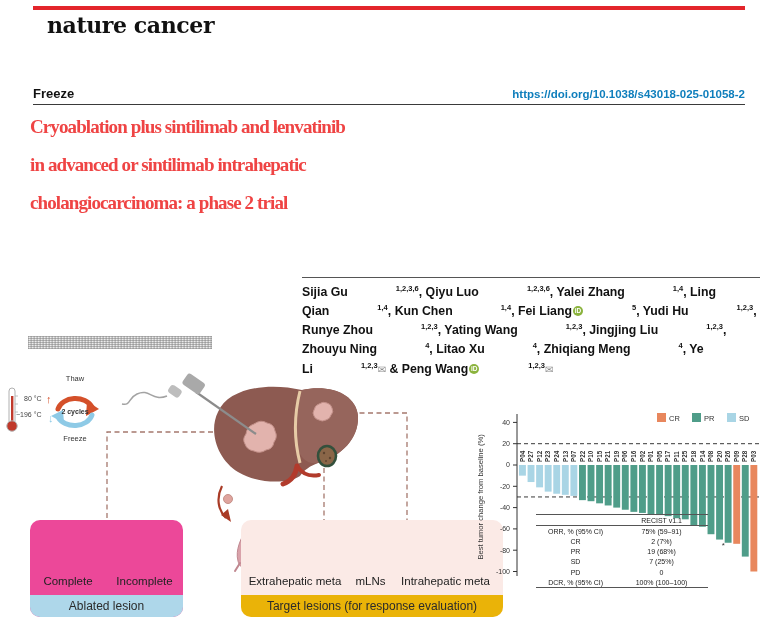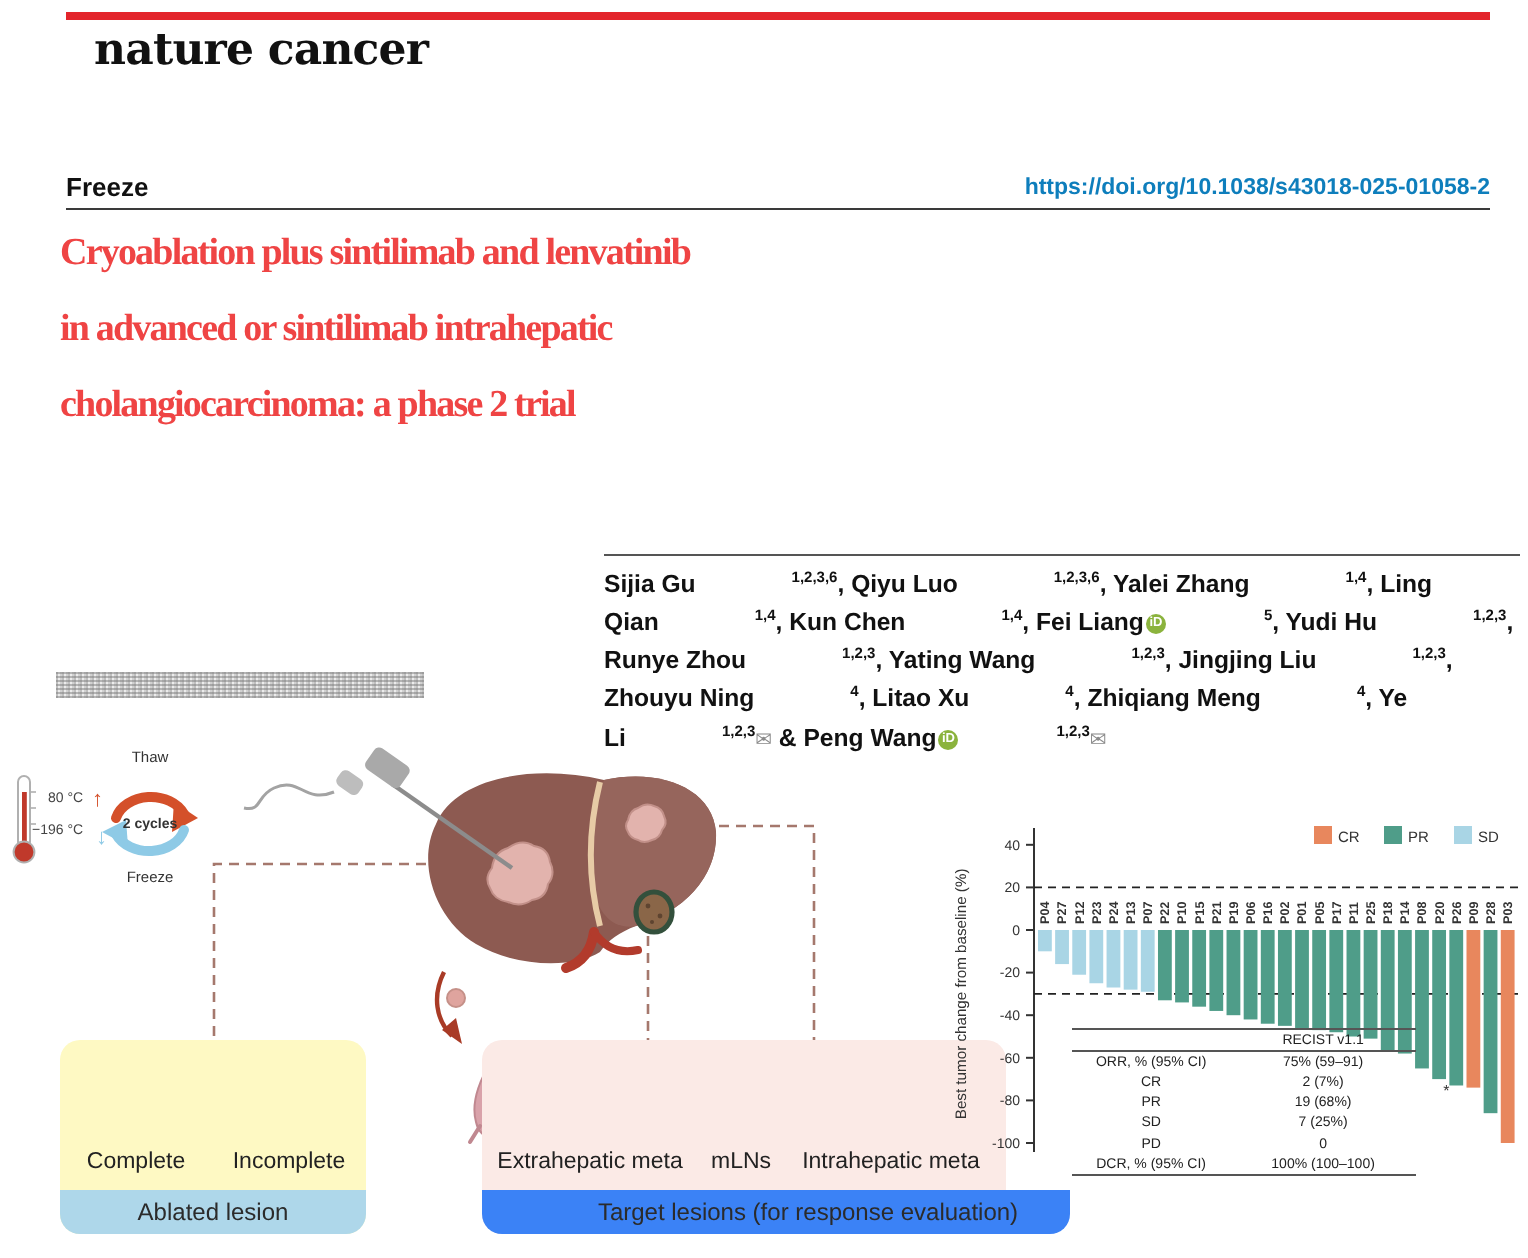--- a/index.html
+++ b/index.html
@@ -31,26 +31,26 @@
   #authors sup{font-size:7.5px;font-weight:700;margin-left:48px;}
   .orcid-icon{display:inline-block;width:10px;height:10px;border-radius:50%;
         background:#8bb33d;color:#fff;font-size:6.5px;font-weight:700;text-align:center;
         line-height:10px;vertical-align:2px;margin:0 1px;}
   .mail-icon{font-size:10px;color:#8a8a8a;font-weight:400;}
   
   #abstract{position:absolute;left:0;top:360px;width:764px;height:269px;}
   #abstract-svg{position:absolute;left:0;top:0;}
   svg{font-family:"Liberation Sans",sans-serif;}
   .ga-box{position:absolute;border-radius:10px;}
-  #ablated-box{left:30px;top:160px;width:153px;height:97px;background:#fef9c3;}
+  #ablated-box{left:30px;top:160px;width:153px;height:97px;background:#ec4899;}
   #target-box{left:193px;top:160px;width:262px;height:97px;background:#fbeae6;margin-left:48px;}
   .box-caption{position:absolute;left:0;bottom:0;width:100%;height:22px;line-height:22px;
         text-align:center;font-size:12px;color:#2b2b2b;border-radius:0 0 10px 10px;}
   #ablated-caption{background:#aed7ea;}
-  #target-caption{background:#3b82f6;padding-left:32px;}
+  #target-caption{background:#eab308;}
   .lesion-label{position:absolute;top:55px;font-size:11.5px;color:#222;text-align:center;}
   
   #chart-svg{position:absolute;left:470px;top:396px;}
   #recist-table{position:absolute;left:536px;top:514px;width:172px;font-size:7px;color:#222;
         border-top:1px solid #555;border-bottom:1px solid #555;}
   #recist-table .t-head{display:flex;border-bottom:1px solid #555;}
   #recist-table .t-row{display:flex;}
   #recist-table .c1{width:46%;text-align:center;padding:1.6px 0;}
   #recist-table .c2{width:54%;text-align:center;padding:1.6px 0;}
 </style>

